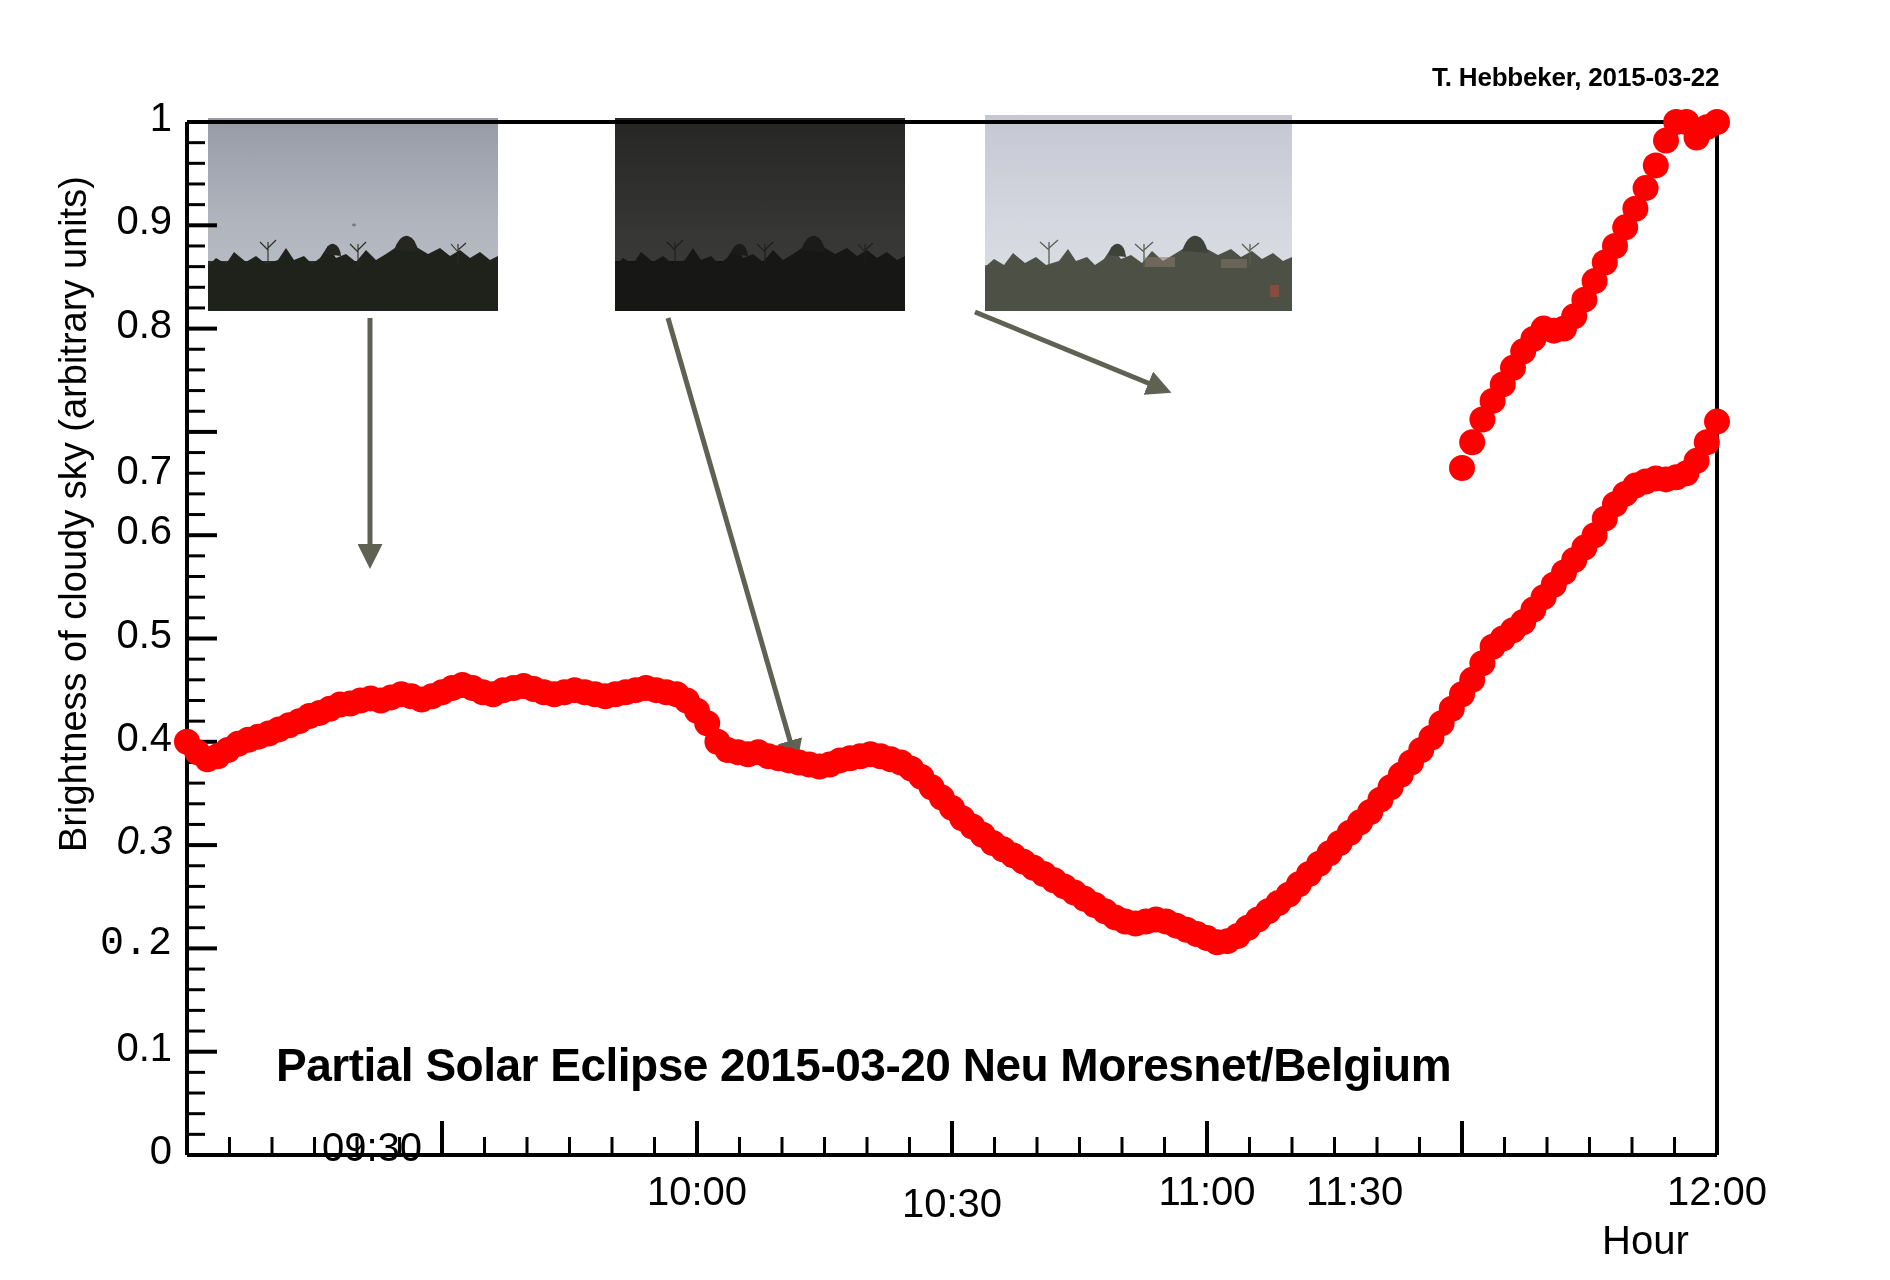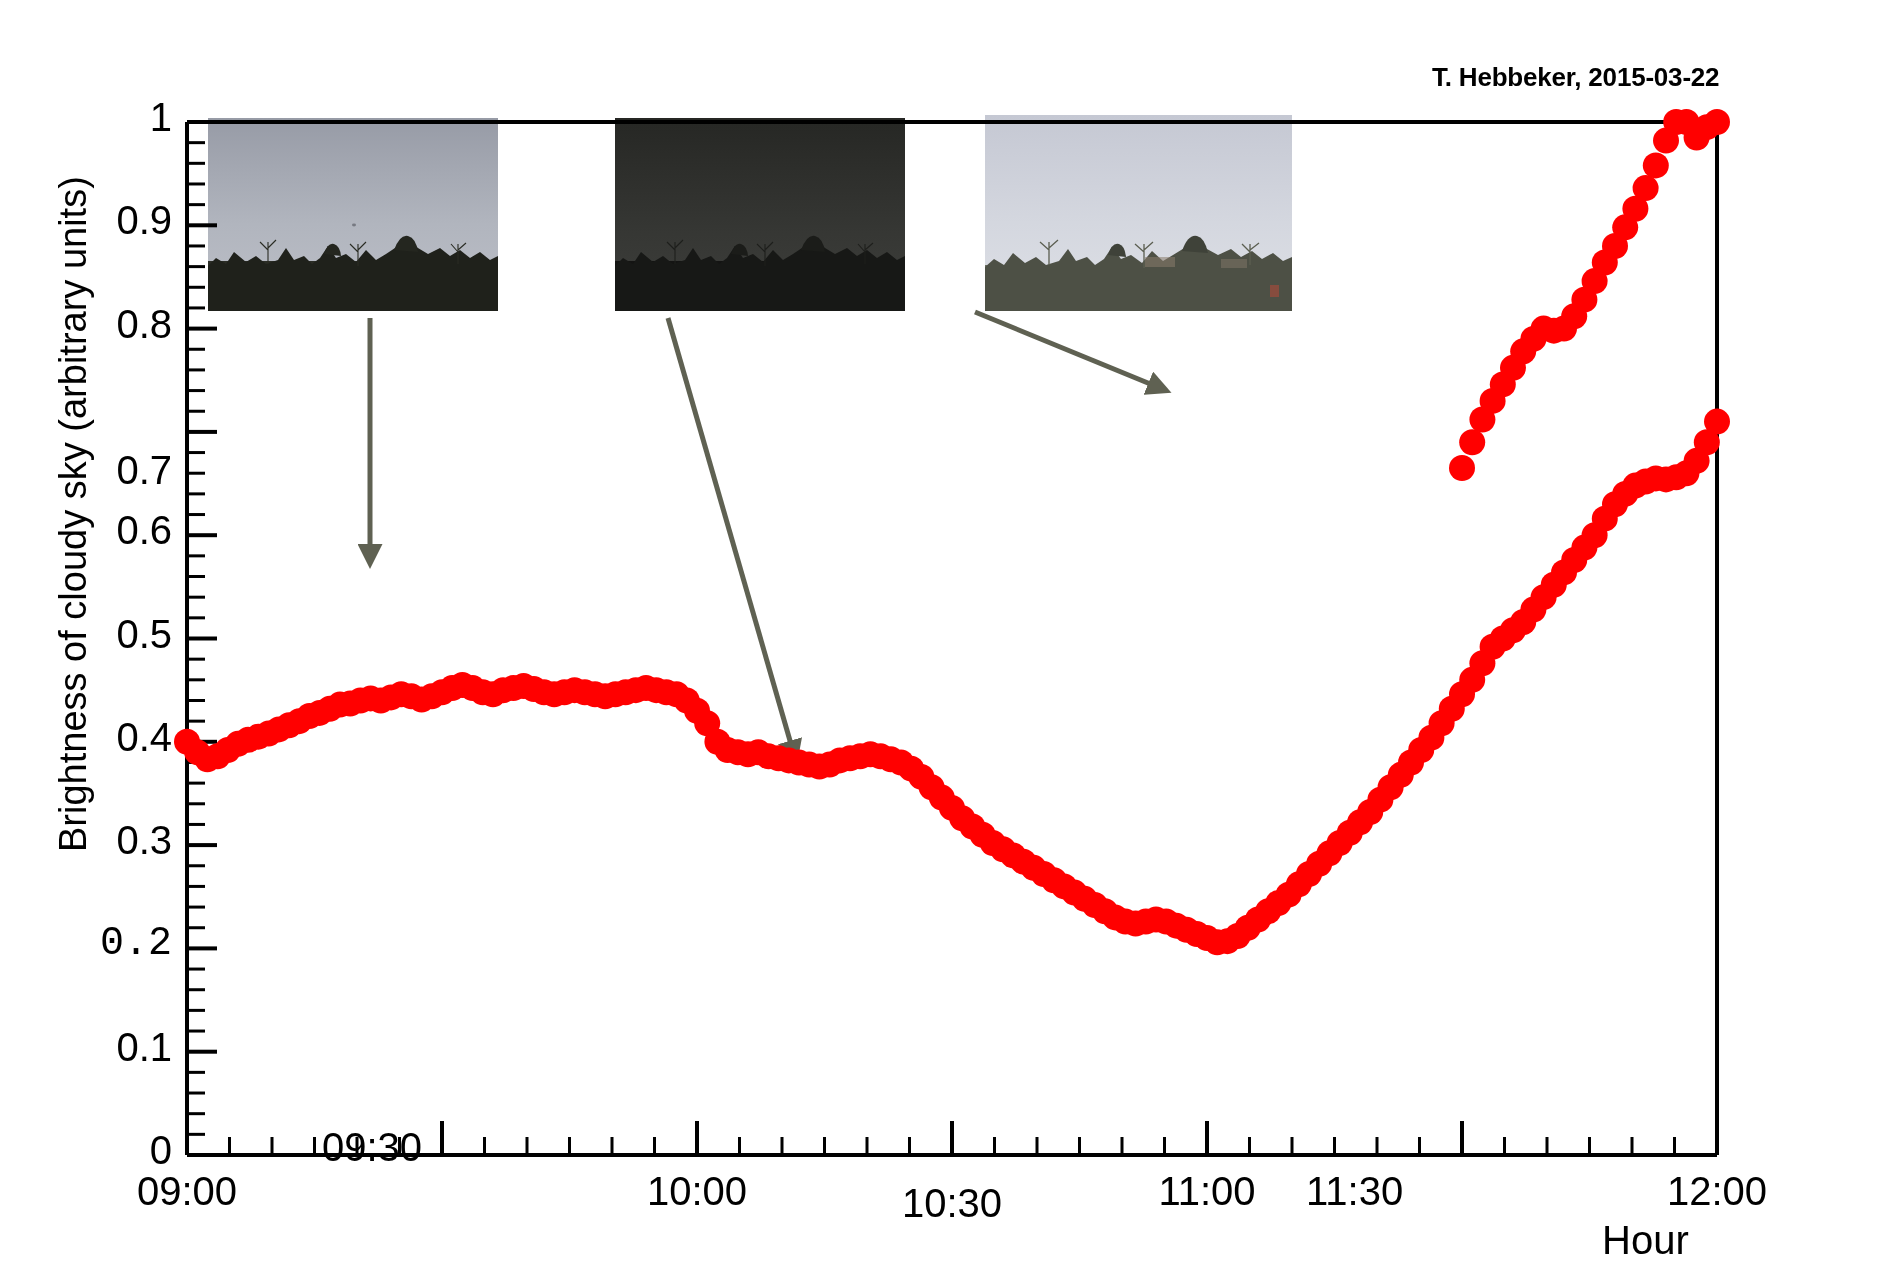--- a/index.html
+++ b/index.html
@@ -453,32 +453,32 @@
         <circle cx="1696.60" cy="137.50" r="13" fill="#FF0000"></circle>
         <circle cx="1706.80" cy="127.16" r="13" fill="#FF0000"></circle>
         <circle cx="1717.00" cy="122.00" r="13" fill="#FF0000"></circle>
       </g>
     </svg>
 
   <div id="ylabel" style="left:52px; top:852px;">Brightness of cloudy sky  (arbitrary units)</div>
 
   <div id="hour-label" style="left:1602px; top:1218px;">Hour</div>
 
+  <div id="chart-caption" style="left:276px; top:1038px;">Partial Solar Eclipse   2015-03-20   Neu Moresnet/Belgium</div>
 
 <div class="axis-tick-label ylab" style="left: 47px; width: 125px; top: 1128px;">0</div>
     <div class="axis-tick-label ylab" style="left: 47px; width: 125px; top: 1024.7px;">0.1</div>
     <div class="axis-tick-label ylab" style="left: 47px; width: 125px; top: 921.4px; font-family: Liberation Mono, monospace;">0.2</div>
-    <div class="axis-tick-label ylab" style="left: 47px; width: 125px; top: 818.1px;">0.3</div>
+    <div class="axis-tick-label ylab" style="left: 47px; width: 125px; top: 818.1px; font-style: italic;">0.3</div>
     <div class="axis-tick-label ylab" style="left: 47px; width: 125px; top: 714.8px;">0.4</div>
     <div class="axis-tick-label ylab" style="left: 47px; width: 125px; top: 611.5px;">0.5</div>
     <div class="axis-tick-label ylab" style="left: 47px; width: 125px; top: 508.2px;">0.6</div>
     <div class="axis-tick-label ylab" style="left: 47px; width: 125px; top: 404.9px; margin-top: 43px;">0.7</div>
     <div class="axis-tick-label ylab" style="left: 47px; width: 125px; top: 301.6px;">0.8</div>
     <div class="axis-tick-label ylab" style="left: 47px; width: 125px; top: 198.3px;">0.9</div>
     <div class="axis-tick-label ylab" style="left: 47px; width: 125px; top: 95px;">1</div>
-    <div class="axis-tick-label" style="left: 67px; top: 1169px; width: 240px; text-align: center;">09:00</div>
     <div class="axis-tick-label" style="left: 322px; top: 1125px; width: 240px; text-align: left;">09:30</div>
     <div class="axis-tick-label" style="left: 577px; top: 1169px; width: 240px; text-align: center;">10:00</div>
     <div class="axis-tick-label" style="left: 832px; top: 1169px; width: 240px; text-align: center; margin-top: 12px;">10:30</div>
     <div class="axis-tick-label" style="left: 1087px; top: 1169px; width: 240px; text-align: center;">11:00</div>
     <div class="axis-tick-label" style="left: 1306px; top: 1169px; width: 240px; text-align: left;">11:30</div>
     <div class="axis-tick-label" style="left: 1597px; top: 1169px; width: 240px; text-align: center;">12:00</div>
   </div>
 
 </body></html>

